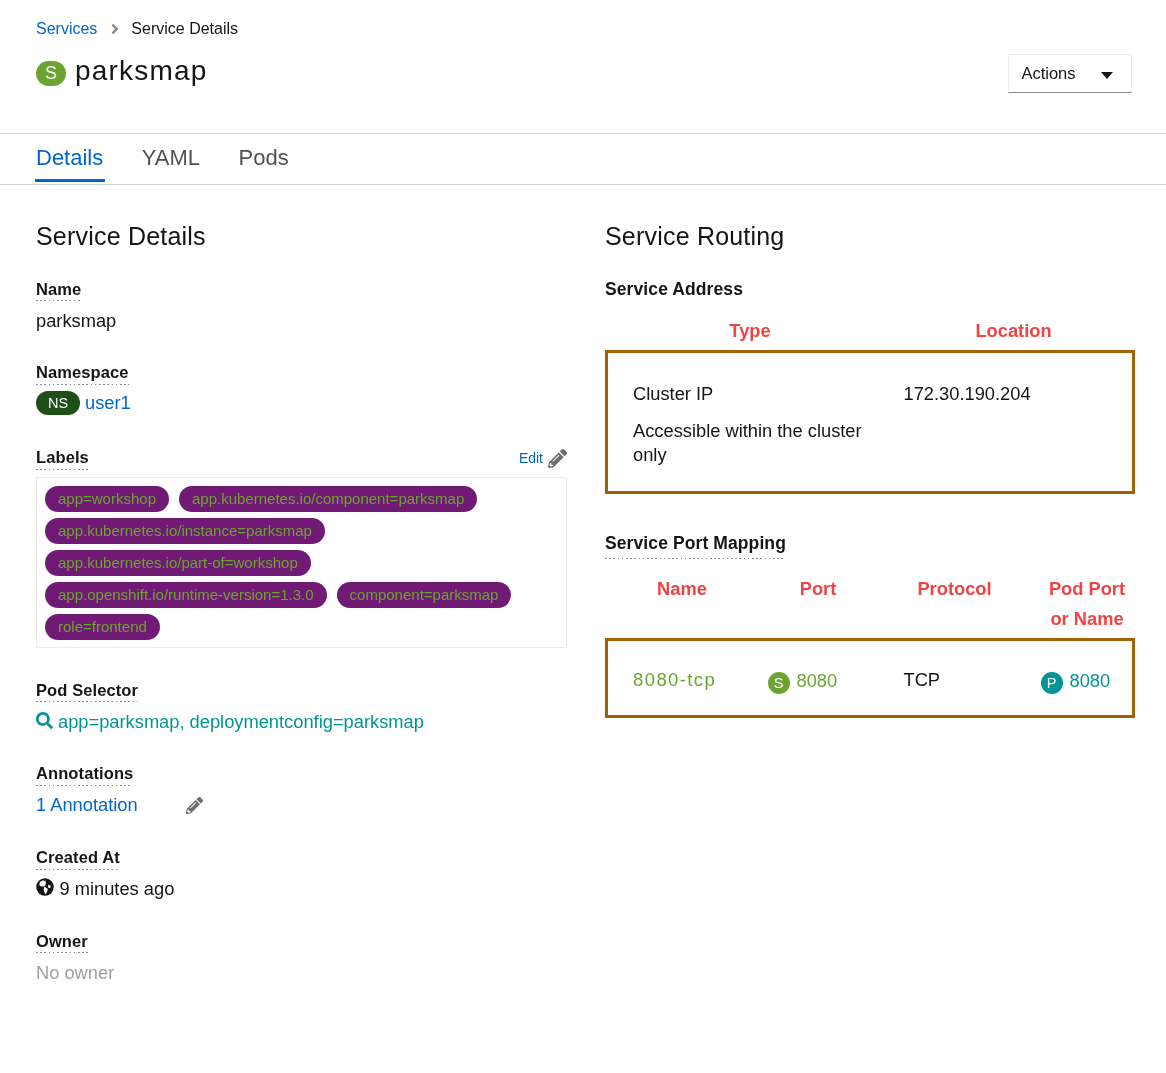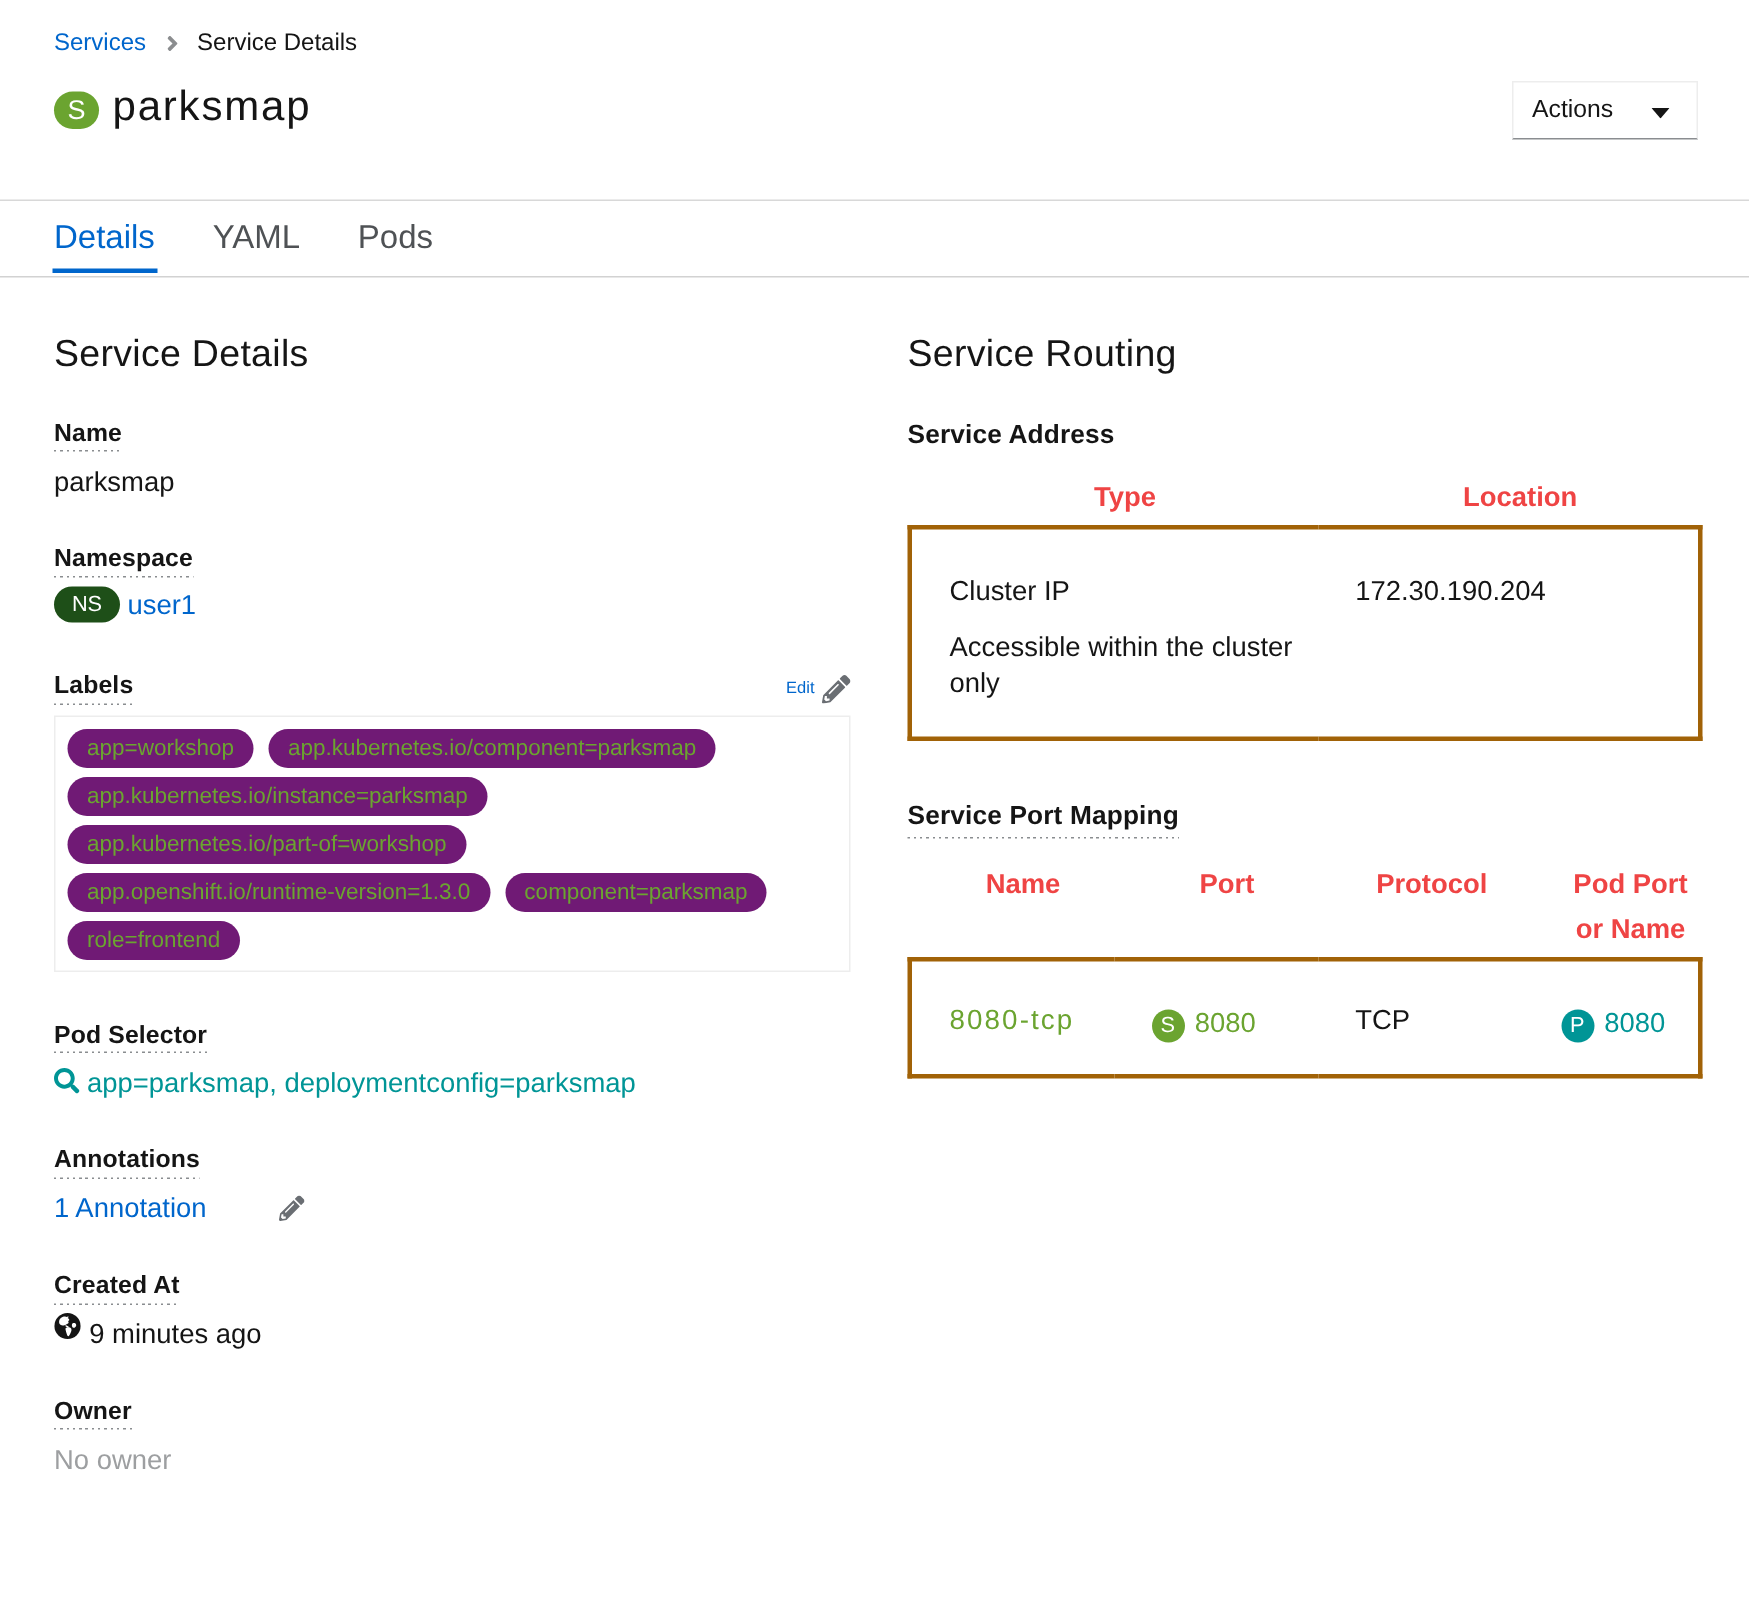--- a/index.html
+++ b/index.html
@@ -62,42 +62,42 @@
 
   
   dl { margin: 28px 0 0 0; }
   .field { margin: 0 0 29.75px 0; }
   dt { font-size: 16.5px; font-weight: 700; line-height: 20px; height: 21px; }
   dt .dt-text { display: block; width: fit-content; padding-bottom: 2.5px; letter-spacing: 0.1px;
     background-image: repeating-linear-gradient(to right, #8a8d90 0, #8a8d90 1.6px, transparent 1.6px, transparent 4.2px);
     background-position: 0 100%; background-size: 100% 1px; background-repeat: no-repeat; }
   dd { margin: 9px 0 0 0; font-size: 18.3px; line-height: 24px; }
   .dt-row { display: flex; justify-content: space-between; align-items: baseline; }
-  .edit-link { display: inline-flex; align-items: center; font-size: 11px; font-weight: 400; color: #0066cc; }
+  .edit-link { display: inline-flex; align-items: center; font-size: 14px; font-weight: 400; color: #0066cc; }
   .pencil-icon { color: #6a6e73; margin-left: 5px; }
   .anno-link .pencil-icon { margin-left: 4px; }
 
   .inline-val { display: flex; align-items: center; }
   .badge-inline { width: 44px; height: 24px; font-size: 14.5px; border-radius: 12px; margin-right: 5px; }
   dd.dd-ns { margin-top: 7.5px; }
   .field-ns { margin-bottom: 32.25px; }
 
   dd.dd-labels { margin-top: 9px; }
   .labels-box { border: 1px solid #ededed; padding: 8px 8px 1px 8px; display: flex; flex-wrap: wrap; }
   .field-labels { margin-bottom: 31.5px; }
   .chip {
     display: inline-flex; align-items: center; height: 26px; padding: 0 13px;
     margin: 0 10px 6px 0; background: #701a75; border-radius: 14px;
     font-size: 15px; color: #6ba430; white-space: nowrap;
   }
 
   .selector-link { display: flex; align-items: center; color: #009596; }
   .selector-link .search-icon { margin-right: 5px; position: relative; top: -1.5px; }
   .anno-link { display: flex; align-items: center; color: #0066cc; gap: 44px; }
-  .timestamp { display: flex; align-items: flex-start; }
+  .timestamp { display: flex; align-items: center; }
   .globe-icon { color: #151515; margin-right: 5.5px; position: relative; top: -2.5px; }
   .muted { color: #9d9fa1; }
 
   
   h3.sub-heading { font-size: 17.5px; font-weight: 700; line-height: 21px; margin: 28px 0 0 0; letter-spacing: 0.1px; }
   h3#spm-heading { margin-top: 27px; }
   h3.sub-heading .dotted { display: inline-block; padding-bottom: 5px;
     background-image: repeating-linear-gradient(to right, #8a8d90 0, #8a8d90 1.6px, transparent 1.6px, transparent 4.2px);
     background-position: 0 100%; background-size: 100% 1px; background-repeat: no-repeat; margin-top: 12px; }
 

